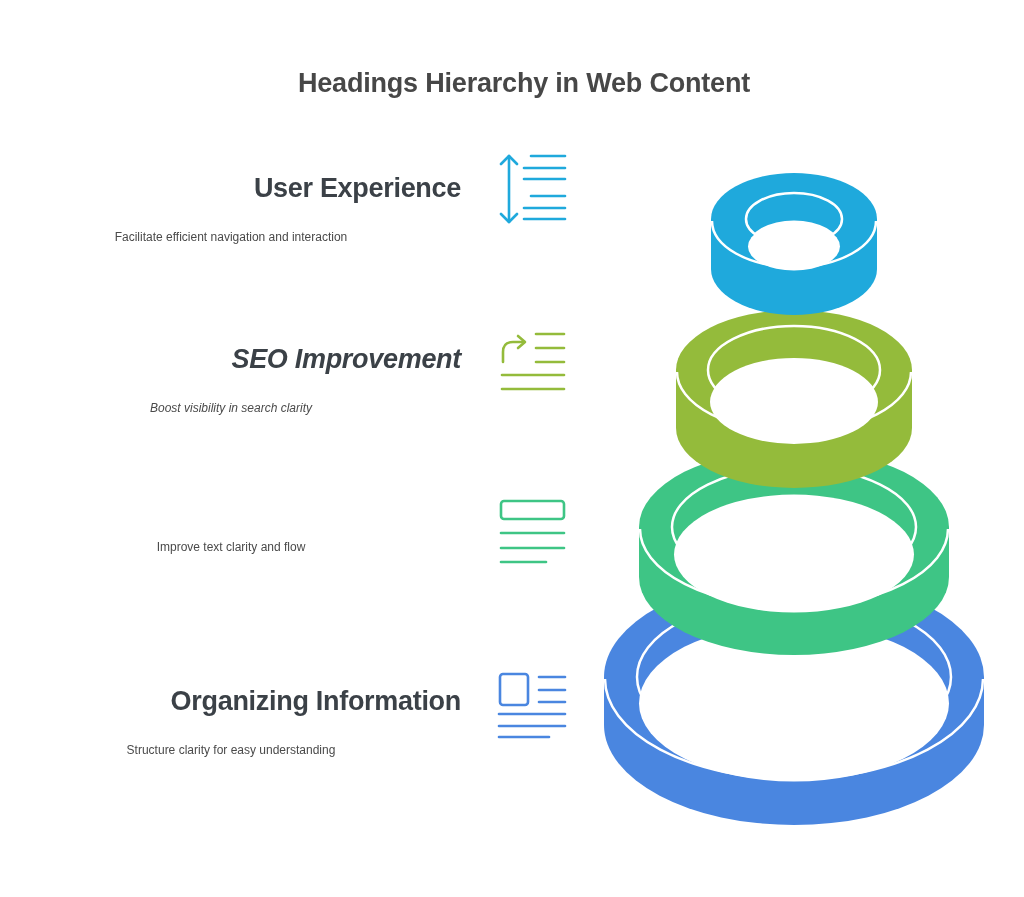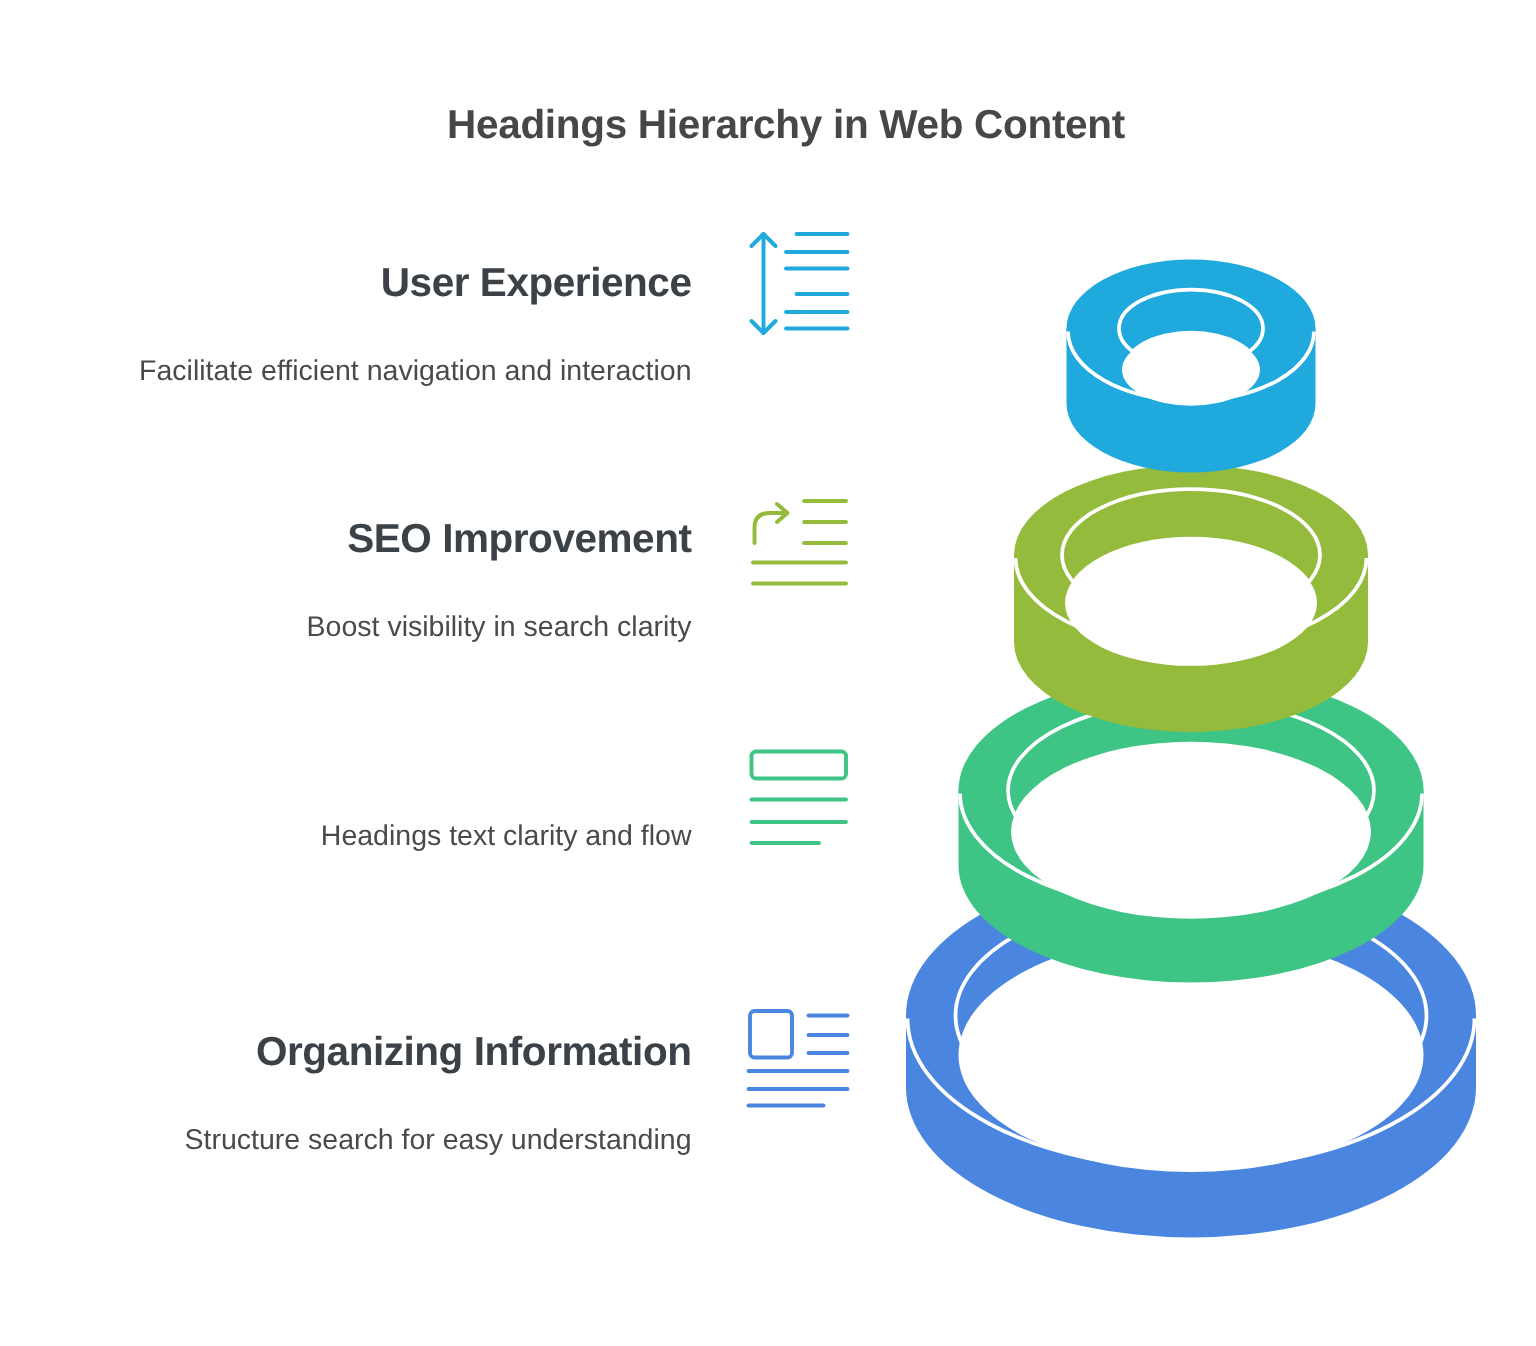--- a/index.html
+++ b/index.html
@@ -32,27 +32,28 @@
       text-align: right;
     }
     .item-heading {
       font-size: 27px;
       font-weight: bold;
       color: #3b4147;
       letter-spacing: -0.3px;
       line-height: 32px;
     }
     .item-desc {
-      font-size: 19px;
+      font-size: 12px;
       color: #4a4a4a;
-      margin-top: 32px;
+      margin-top: 21px;
       line-height: 24px;
+      text-align: center;
     }
     .item-0 { top: 172px; }
-    .item-1 { top: 343px; }
+    .item-1 { top: 343px; font-style: italic; }
     .item-2 { top: 514px; }
     .item-3 { top: 685px; }
 
     .icon {
       position: absolute;
       left: 494px;
       width: 76px;
       height: 76px;
     }
     .icon-0 { top: 150px; }
@@ -75,25 +76,25 @@
 
 <div class="item item-0">
   <div class="item-heading">User Experience</div>
   <div class="item-desc">Facilitate efficient navigation and interaction</div>
 </div>
 <div class="item item-1">
   <div class="item-heading">SEO Improvement</div>
   <div class="item-desc">Boost visibility in search clarity</div>
 </div>
 <div class="item item-2">
-  <div class="item-desc">Headings text clarity and flow</div>
+  <div class="item-desc">Improve text clarity and flow</div>
 </div>
 <div class="item item-3">
   <div class="item-heading">Organizing Information</div>
-  <div class="item-desc">Structure search for easy understanding</div>
+  <div class="item-desc">Structure clarity for easy understanding</div>
 </div>
 
 <svg class="icon icon-0" viewBox="0 0 76 76" fill="none" stroke="#1fa9dc" stroke-width="2.6" stroke-linecap="round" stroke-linejoin="round">
   <line x1="15" y1="6" x2="15" y2="72"></line>
   <polyline points="7,14 15,6 23,14"></polyline>
   <polyline points="7,64 15,72 23,64"></polyline>
   <line x1="37" y1="6" x2="71" y2="6"></line>
   <line x1="30" y1="18" x2="71" y2="18"></line>
   <line x1="30" y1="29" x2="71" y2="29"></line>
   <line x1="37" y1="46" x2="71" y2="46"></line>

